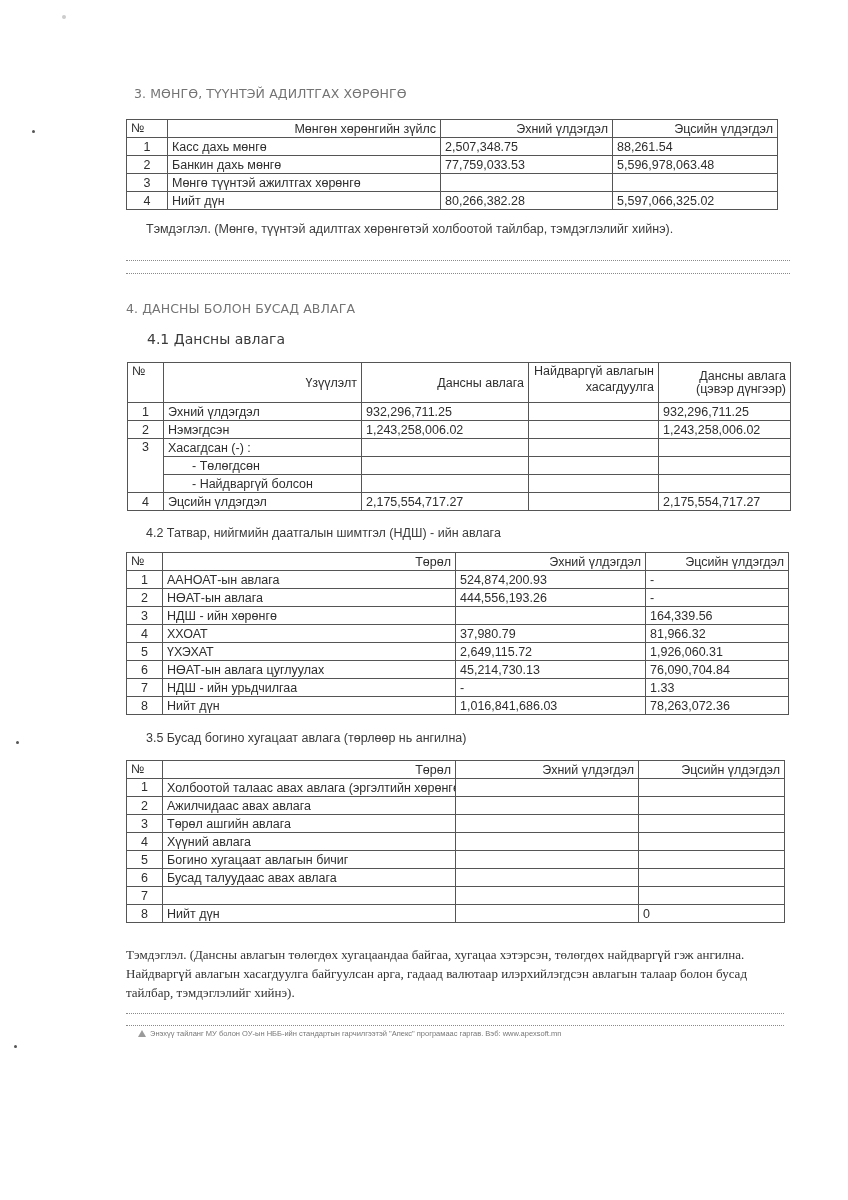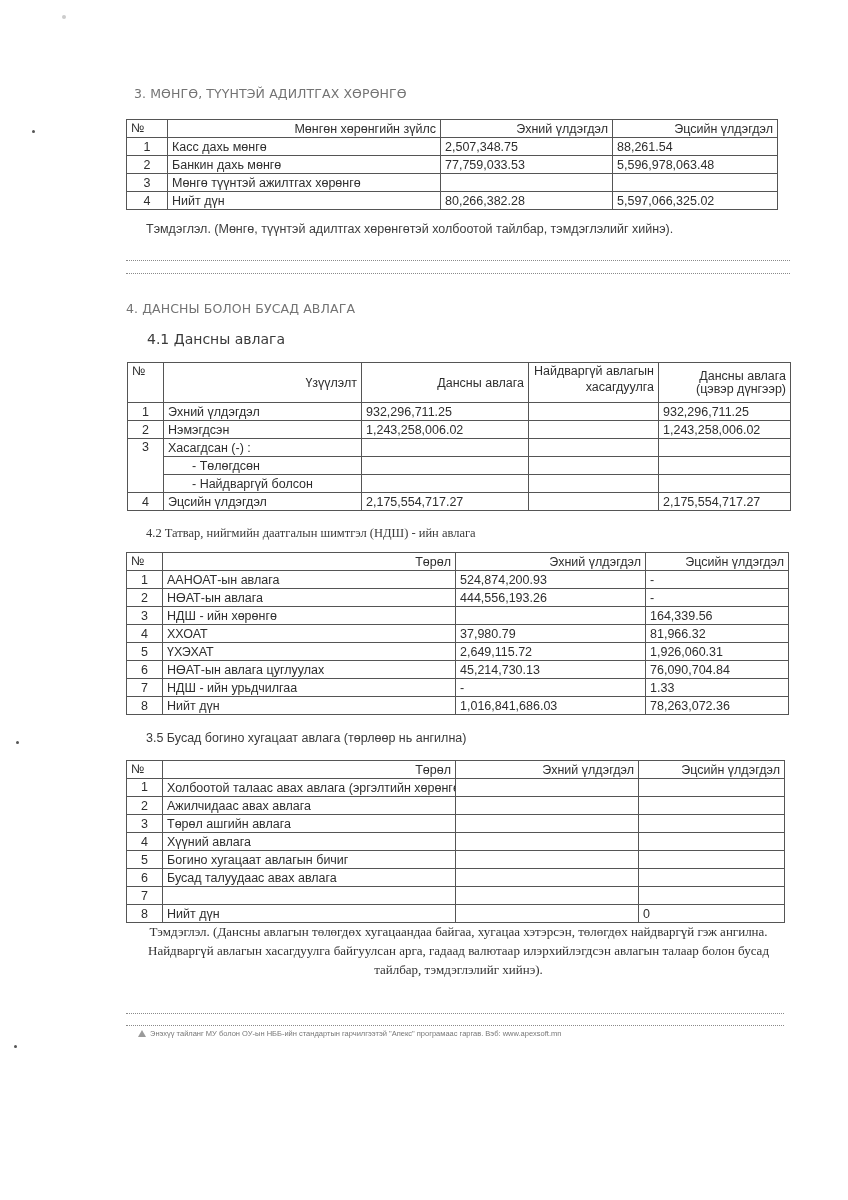--- a/index.html
+++ b/index.html
@@ -141,21 +141,21 @@
   <tr>
     <td class="num">4</td>
     <td>Эцсийн үлдэгдэл</td>
     <td class="amt">2,175,554,717.27</td>
     <td class="amt"></td>
     <td class="amt">2,175,554,717.27</td>
   </tr>
 </tbody>
   </table>
 
-<div class="abs subheading" style="left:146px;top:526px;font-family:Liberation Serif, serif;font-size:12.5px;">4.2 Татвар, нийгмийн даатгалын шимтгэл (НДШ) - ийн авлага</div>
+<div class="abs subheading" style="left:146px;top:526px;font-family:Liberation Sans, sans-serif;font-size:12.5px;">4.2 Татвар, нийгмийн даатгалын шимтгэл (НДШ) - ийн авлага</div>
 
 <table class="doc" style="left:126px;top:552px;width:662px;">
   <colgroup>
       <col style="width:36px">
       <col style="width:293px">
       <col style="width:190px">
       <col style="width:143px">
     </colgroup>
   <tbody>
       <tr>
@@ -275,19 +275,19 @@
       </tr>
   <tr>
         <td class="num">8</td>
         <td>Нийт дүн</td>
         <td class="amt"></td>
         <td style="text-align:left;">0</td>
       </tr>
 </tbody>
   </table>
 
-<div class="abs note-serif" style="left:126px;top:922px;width:665px;text-align:center;">Тэмдэглэл. (Дансны авлагын төлөгдөх хугацаандаа байгаа, хугацаа хэтэрсэн, төлөгдөх найдваргүй гэж ангилна. Найдваргүй авлагын хасагдуулга байгуулсан арга, гадаад валютаар илэрхийлэгдсэн авлагын талаар болон бусад тайлбар, тэмдэглэлийг хийнэ).</div>
+<div class="abs note-serif" style="left:126px;top:945px;width:665px;">Тэмдэглэл. (Дансны авлагын төлөгдөх хугацаандаа байгаа, хугацаа хэтэрсэн, төлөгдөх найдваргүй гэж ангилна. Найдваргүй авлагын хасагдуулга байгуулсан арга, гадаад валютаар илэрхийлэгдсэн авлагын талаар болон бусад тайлбар, тэмдэглэлийг хийнэ).</div>
 <div class="dotted" style="left:126px;top:1013px;width:658px;"></div>
 <div class="dotted" style="left:126px;top:1025px;width:658px;"></div>
 
 <div class="abs footer" style="left:138px;top:1029px;">
   <span class="footer-icon"></span><span>Энэхүү тайланг МУ болон ОУ-ын НББ-ийн стандартын гарчилгээтэй "Апекс" програмаас гаргав. Вэб: www.apexsoft.mn</span>
 </div>
 
 </body></html>

